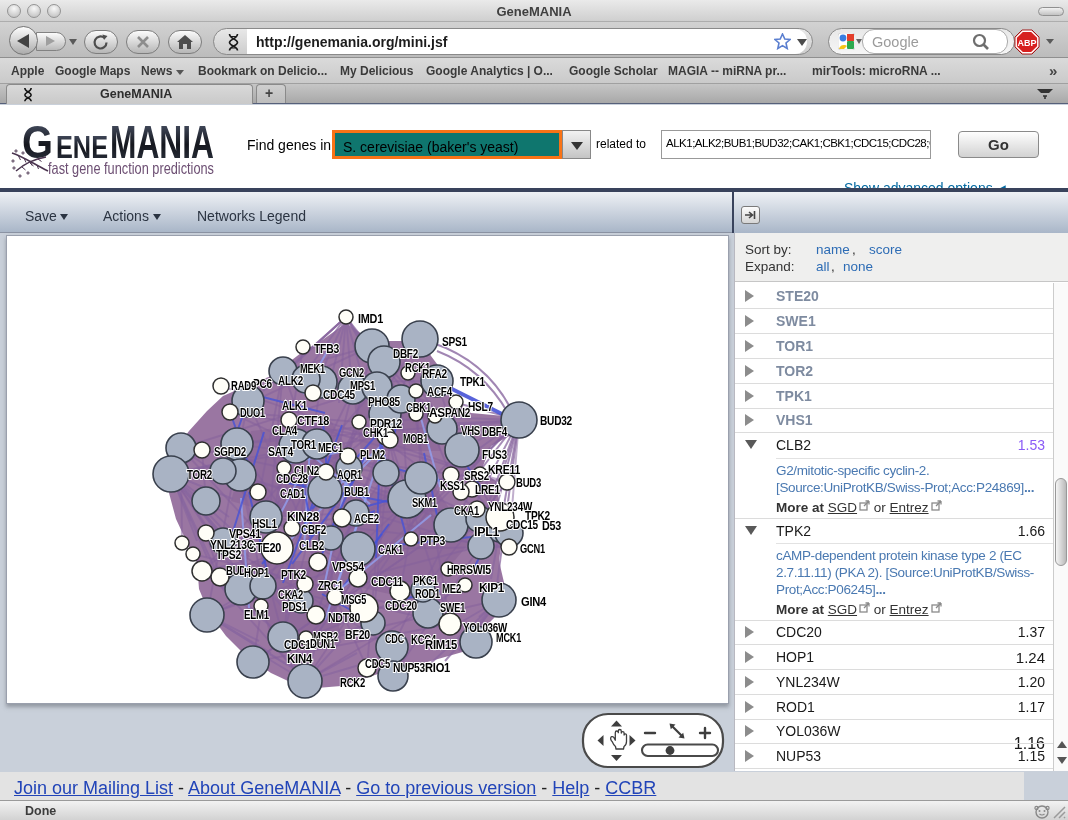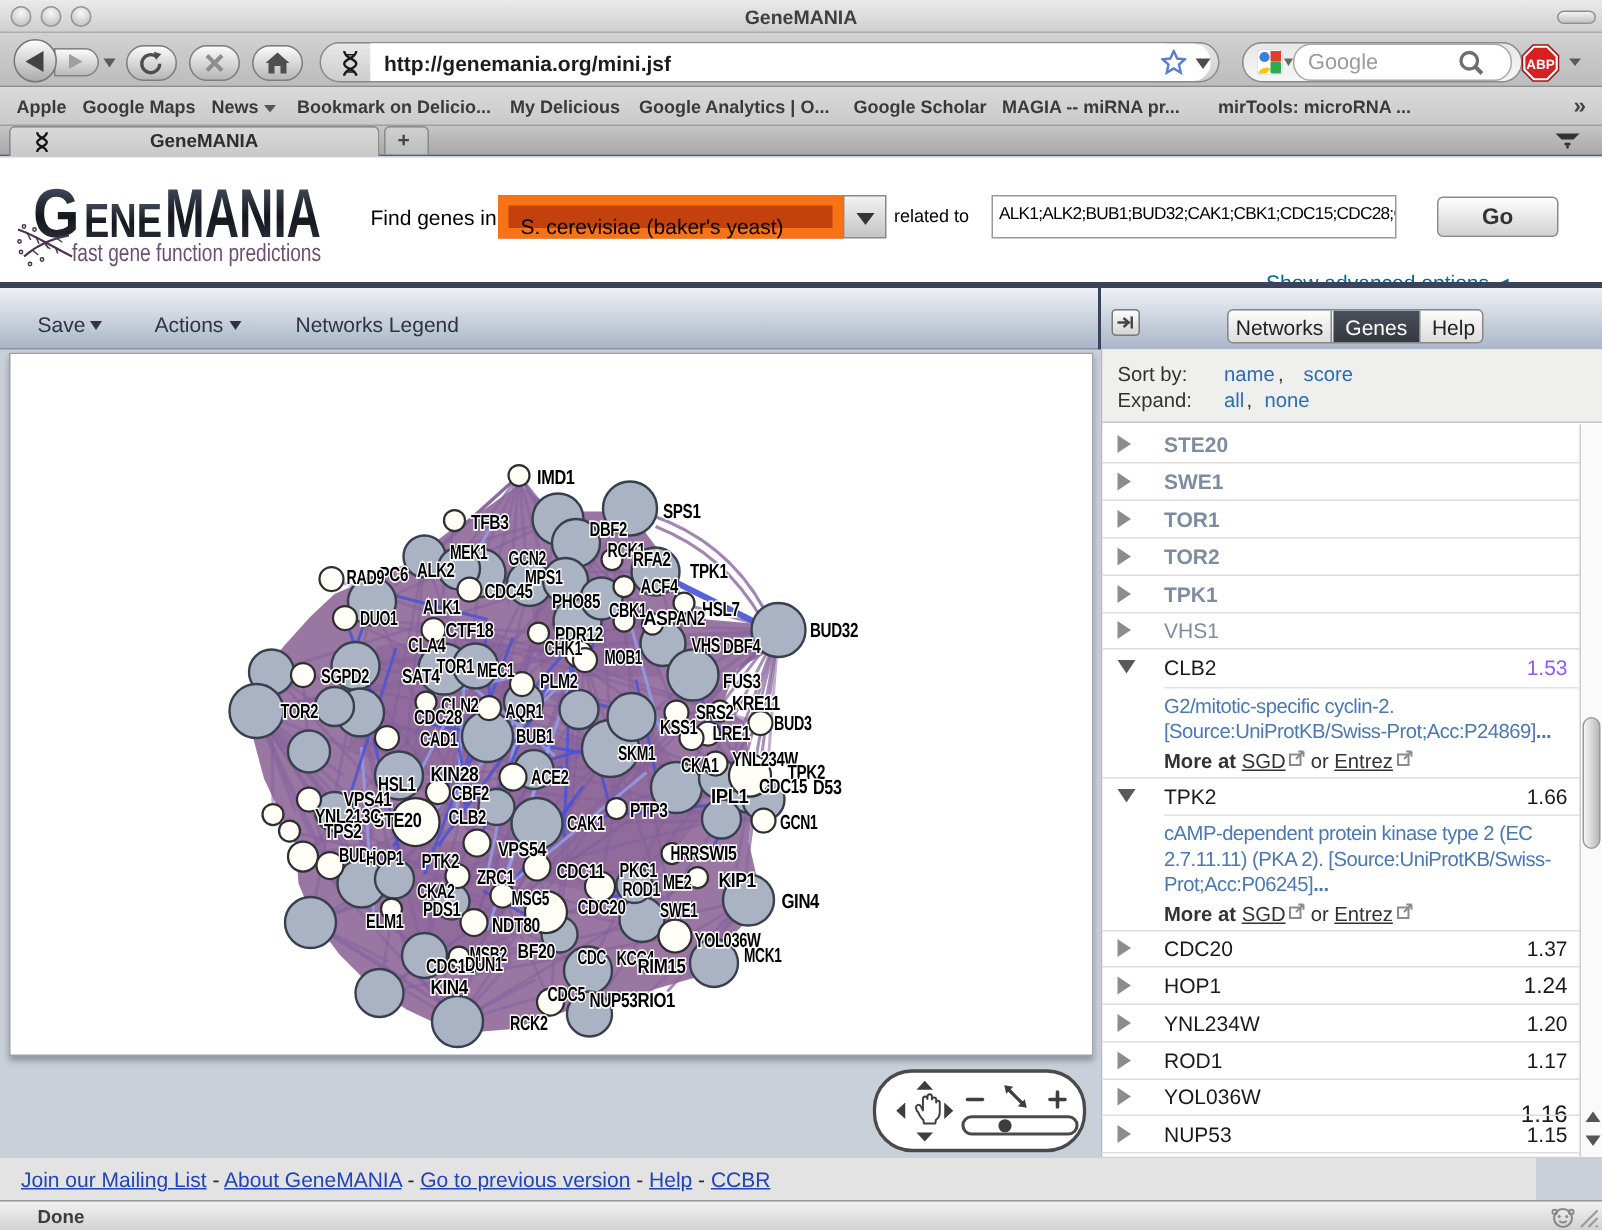--- a/index.html
+++ b/index.html
@@ -136,21 +136,21 @@
         <circle cx="6" cy="40" r="1.1"></circle>
           <circle cx="13" cy="42" r="1.1"></circle>
           <circle cx="3" cy="50" r="1.1"></circle>
         <circle cx="4" cy="57" r="1.1"></circle>
           <circle cx="10" cy="65" r="1.1"></circle>
           <circle cx="18" cy="62" r="1.1"></circle>
       </g>
     </svg>
   </div>
   <div class="abs" style="left:247px;top:32px;font-size:14px;color:#000">Find genes in</div>
-  <div class="abs" style="left:332px;top:25px;width:230px;height:29px;border:7px solid #f97316;background:#c2410c">
+  <div class="abs" style="left:332px;top:25px;width:230px;height:29px;border:3px solid #f97316;background:#0f766e">
     <div class="abs" style="left:8px;top:6px;font-size:14px;color:#000">S. cerevisiae (baker's yeast)</div>
   </div>
   <div class="abs" style="left:562px;top:25px;width:29px;height:29px;border:1px solid #888;background:linear-gradient(#f2f2f2,#c4c4c4)">
     <div class="abs" style="left:8px;top:11px;width:0;height:0;border-left:6px solid transparent;border-right:6px solid transparent;border-top:8px solid #333"></div>
   </div>
   <div class="abs" style="left:596px;top:32px;font-size:12px;color:#000">related to</div>
   <div class="abs" style="left:661px;top:25px;width:270px;height:29px;border:1px solid #999;background:#fff;overflow:hidden">
     <div class="abs" style="left:4px;top:6px;font-size:11.5px;letter-spacing:-0.5px;color:#000;white-space:nowrap">ALK1;ALK2;BUB1;BUD32;CAK1;CBK1;CDC15;CDC28;C</div>
   </div>
   <div class="abs" style="left:958px;top:26px;width:81px;height:27px;border:1px solid #8a8a8a;border-radius:4px;background:linear-gradient(#fefefe,#d2d2d2)">
@@ -168,25 +168,20 @@
   <span class="abs" style="left:197px;top:16px;font-size:14px;color:#2b3442">Networks Legend</span>
 </div>
 <div class="abs" style="left:732px;top:188px;width:2px;height:45px;background:#39435c"></div>
 <div class="abs" style="left:734px;top:192px;width:334px;height:41px;background:linear-gradient(#eef1f5,#a9b6c8)">
   <div class="abs" style="left:7px;top:14px;width:19px;height:18px;border:1px solid #7a7a7a;border-radius:3px;background:linear-gradient(#fcfcfc,#d5d5d5)">
     <svg width="17" height="16" viewBox="0 0 17 16">
         <path d="M3 8 h7 M7 5 l3.5 3 L7 11 M12.5 4 v8" stroke="#444" stroke-width="1.6" fill="none"></path>
       </svg>
   </div>
 
-  <div class="abs" style="left:84px;top:14px;width:171px;height:23px;border:1px solid #888;border-radius:4px;background:linear-gradient(#fdfdfd,#dcdcdc);overflow:hidden">
-    <div class="abs" style="left:0;top:0;width:69px;height:23px;border-right:1px solid #888;text-align:center;font-size:14px;color:#222;padding-top:3px">Networks</div>
-    <div class="abs" style="left:70px;top:0;width:58px;height:23px;border-right:1px solid #888;background:linear-gradient(#4a505c,#32363e);text-align:center;font-size:14px;color:#fff;padding-top:3px">Genes</div>
-    <div class="abs" style="left:129px;top:0;width:42px;height:23px;text-align:center;font-size:14px;color:#222;padding-top:3px">Help</div>
-  </div>
 </div>
 
 <div class="abs" style="left:6px;top:235px;width:723px;height:469px;background:#fff;border:1px solid #9aa0ad;box-shadow:0 3px 4px rgba(100,105,115,0.55)">
   <svg width="724" height="537" viewBox="0 0 724 537" style="position:absolute;left:0;top:0">
 <polygon points="339,87 365,105 394,105 413,99 424,120 439,140 449,165 464,177 510,181 512,195 484,210 474,235 489,245 494,280 499,290 494,310 492,325 499,355 492,377 474,395 459,415 424,425 394,433 374,437 334,450 298,453 264,437 239,420 219,400 202,377 192,353 190,327 182,311 169,283 162,257 158,235 166,217 182,195 200,175 216,160 239,150 264,140 294,117 314,105" fill="#97729f" opacity="0.97"></polygon>
 <polygon points="244,195 324,185 354,235 294,285 224,265" fill="#855f92" opacity="0.45"></polygon>
 <polygon points="324,265 424,245 464,305 414,365 324,345" fill="#855f92" opacity="0.45"></polygon>
 <polygon points="244,325 324,325 334,405 264,405" fill="#855f92" opacity="0.45"></polygon>
 <polygon points="344,145 424,165 434,215 354,215" fill="#855f92" opacity="0.45"></polygon>
 <path d="M426 107 Q479 125 504 173" fill="none" stroke="#8a68a0" stroke-width="2" opacity="0.8"></path>
@@ -664,21 +659,21 @@
 <div style="position:absolute;left:10px;top:57px;width:0;height:0;border-top:6.5px solid transparent;border-bottom:6.5px solid transparent;border-left:9px solid #8c8c8c"></div>
 <div style="position:absolute;left:41px;top:55px;font-size:14px;font-weight:bold;color:#7e8ba0">TOR1</div>
 <div style="position:absolute;left:0px;top:75px;width:318px;height:1px;background:#dcdcdc"></div>
 <div style="position:absolute;left:10px;top:82px;width:0;height:0;border-top:6.5px solid transparent;border-bottom:6.5px solid transparent;border-left:9px solid #8c8c8c"></div>
 <div style="position:absolute;left:41px;top:80px;font-size:14px;font-weight:bold;color:#7e8ba0">TOR2</div>
 <div style="position:absolute;left:0px;top:100px;width:318px;height:1px;background:#dcdcdc"></div>
 <div style="position:absolute;left:10px;top:107px;width:0;height:0;border-top:6.5px solid transparent;border-bottom:6.5px solid transparent;border-left:9px solid #8c8c8c"></div>
 <div style="position:absolute;left:41px;top:105px;font-size:14px;font-weight:bold;color:#7e8ba0">TPK1</div>
 <div style="position:absolute;left:0px;top:125px;width:318px;height:1px;background:#dcdcdc"></div>
 <div style="position:absolute;left:10px;top:131px;width:0;height:0;border-top:6.5px solid transparent;border-bottom:6.5px solid transparent;border-left:9px solid #8c8c8c"></div>
-<div style="position:absolute;left:41px;top:129px;font-size:14px;font-weight:normal;color:#7e8ba0">VHS1</div>
+<div style="position:absolute;left:41px;top:129px;font-size:14px;font-weight:bold;color:#7e8ba0">VHS1</div>
 <div style="position:absolute;left:0px;top:149px;width:318px;height:1px;background:#dcdcdc"></div>
 <div style="position:absolute;left:10px;top:157px;width:0;height:0;border-left:6.5px solid transparent;border-right:6.5px solid transparent;border-top:9px solid #595959"></div>
 <div style="position:absolute;left:41px;top:154px;font-size:14px;color:#1a1a1a">CLB2</div>
 <div style="position:absolute;right:24px;top:154px;font-size:14px;color:#8b5cf6">1.53</div>
 <div style="position:absolute;left:41px;top:175px;width:277px;height:1px;background:#e2e2e2"></div>
 <div style="position:absolute;left:41px;top:180px;font-size:13.5px;line-height:16.5px;color:#4a79b1;letter-spacing:-0.35px;width:281px">G2/mitotic-specific cyclin-2. [Source:UniProtKB/Swiss-Prot;Acc:P24869]<b>...</b></div>
 <div style="position:absolute;left:41px;top:217px;font-size:13.5px;color:#333"><b>More at</b> <span style="text-decoration:underline">SGD</span><svg width="11" height="11" viewBox="0 0 11 11" style="margin-left:2px;vertical-align:1px">
           <rect x="1" y="3" width="7" height="7" fill="none" stroke="#8a8a8a" stroke-width="1.3"></rect>
           <path d="M5 6 L10 1 M10 1 h-3.5 M10 1 v3.5" stroke="#8a8a8a" stroke-width="1.3" fill="none"></path>
         </svg> or <span style="text-decoration:underline">Entrez</span><svg width="11" height="11" viewBox="0 0 11 11" style="margin-left:2px;vertical-align:1px">
@@ -724,21 +719,21 @@
 <div style="position:absolute;right:24px;top:465px;font-size:14px;color:#1a1a1a">1.15</div>
 <div style="position:absolute;left:0px;top:485px;width:318px;height:1px;background:#dcdcdc"></div>
   </div>
 
   <div class="abs" style="left:318px;top:50px;width:16px;height:488px;background:#fafafa;border-left:1px solid #ccc"></div>
   <div class="abs" style="left:320px;top:245px;width:12px;height:88px;border-radius:6px;background:linear-gradient(90deg,#f5f5f5,#b9b9b9);border:1px solid #999"></div>
   <div class="abs" style="left:322px;top:508px;width:0;height:0;border-left:5px solid transparent;border-right:5px solid transparent;border-bottom:7px solid #555"></div>
   <div class="abs" style="left:322px;top:524px;width:0;height:0;border-left:5px solid transparent;border-right:5px solid transparent;border-top:7px solid #555"></div>
 </div>
 
-<div class="abs" style="left:0;top:772px;width:1024px;height:28px;background:#e3e3e3;font-size:14px;color:#222">
+<div class="abs" style="left:0;top:772px;width:1024px;height:28px;background:#e3e3e3;font-size:18px;color:#222">
   <div class="abs" style="left:14px;top:6px">
     <a style="color:#2144b8;text-decoration:underline">Join our Mailing List</a> -
     <a style="color:#2144b8;text-decoration:underline">About GeneMANIA</a> -
     <a style="color:#2144b8;text-decoration:underline">Go to previous version</a> -
     <a style="color:#2144b8;text-decoration:underline">Help</a> -
     <a style="color:#2144b8;text-decoration:underline">CCBR</a>
   </div>
 </div>
 
 <div class="abs" style="left:0;top:800px;width:1068px;height:20px;background:linear-gradient(#f2f2f2,#d2d2d2);border-top:1px solid #9a9a9a">

